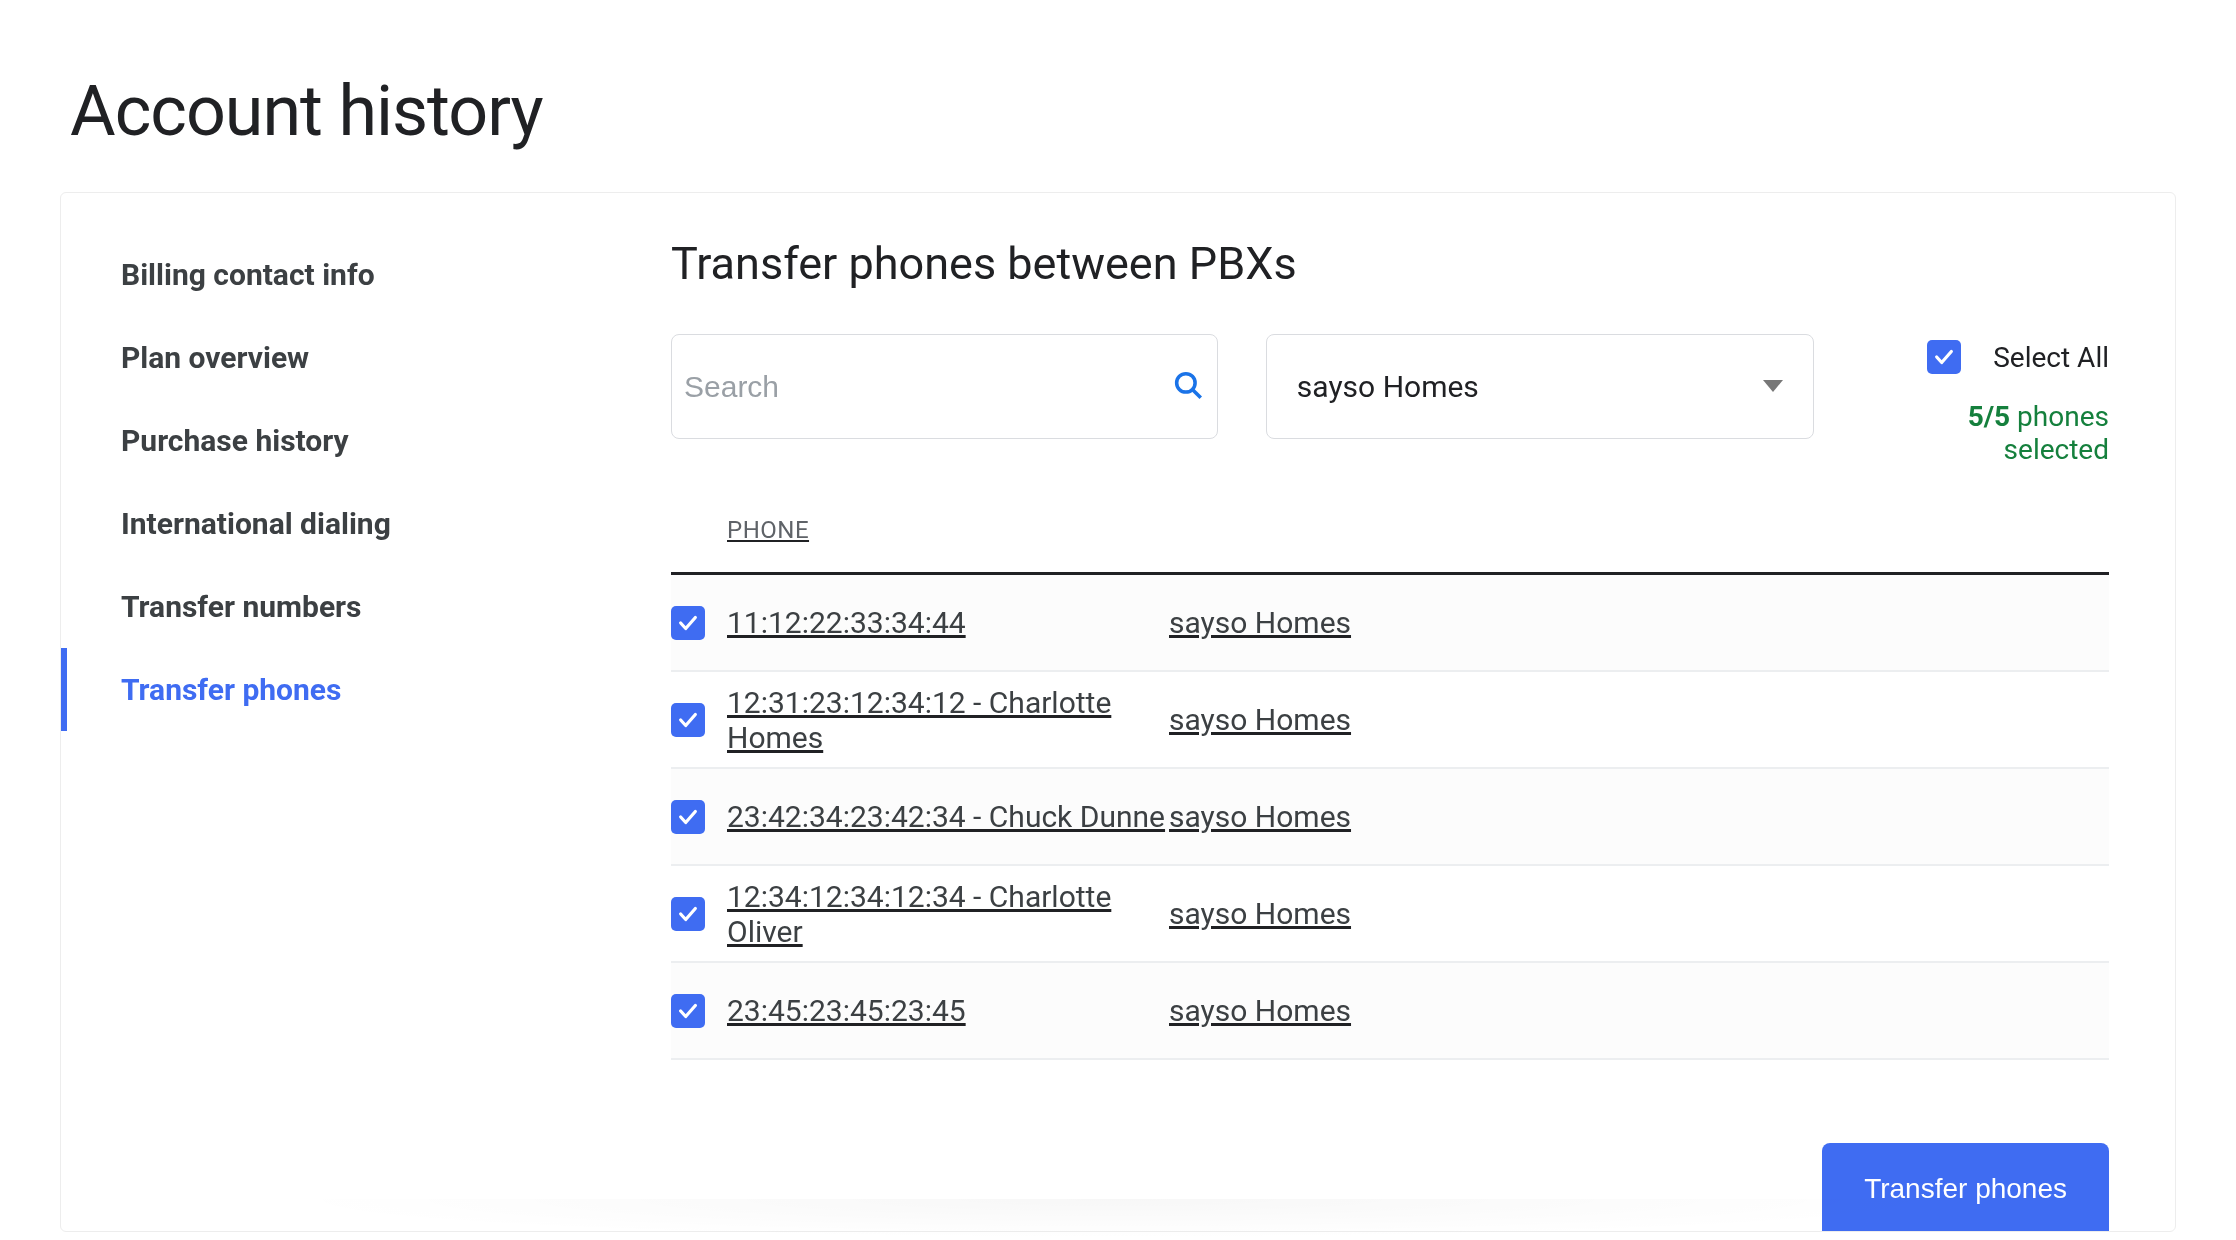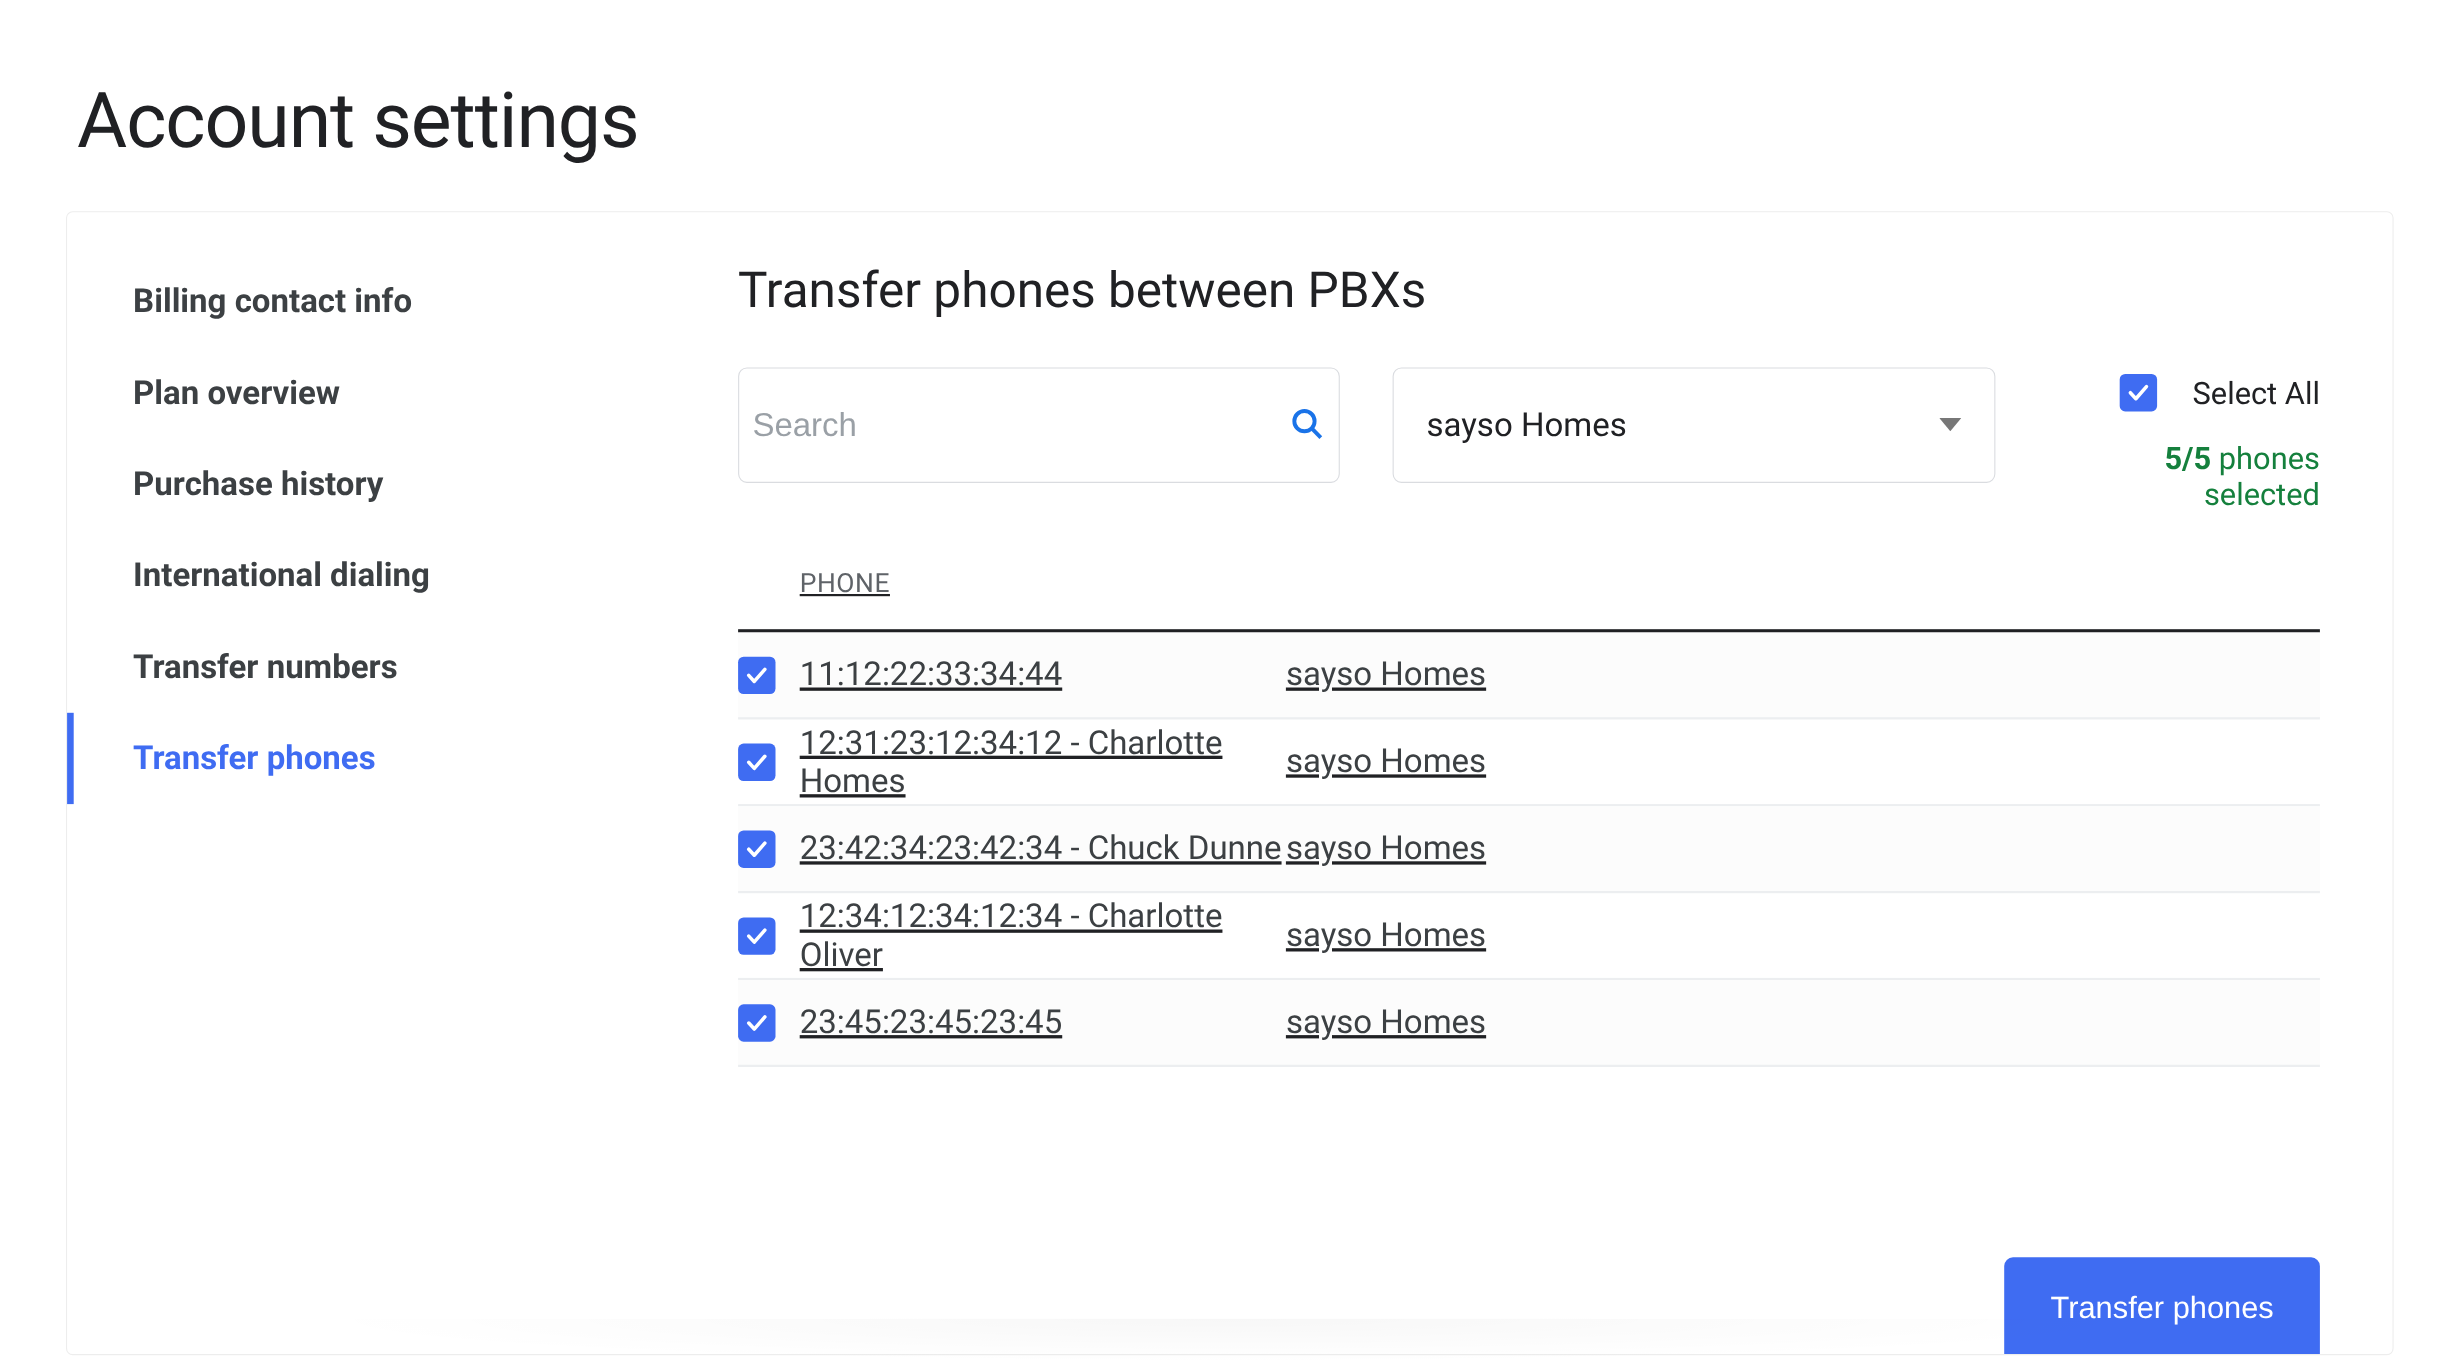--- a/index.html
+++ b/index.html
@@ -135,21 +135,21 @@
       padding: 0 0 28px 0;
       border-bottom: 3px solid #202124;
     }
     .col-check { width: 56px; }
     .col-phone { flex: 1; }
     .col-pbx { width: 940px; display: flex; align-items: center; gap: 8px; }
     .sort-arrow { color: #5f6368; }
     .trow {
       display: flex;
       align-items: center;
-      height: 79px;
+      height: 97px;
       border-bottom: 2px solid #eceef0;
       font-size: 30px;
       color: #3c4043;
     }
     .trow:nth-child(odd) { background: #fcfcfc; }
     .trow .col-check { display: flex; align-items: center; }
     .transfer-btn {
       position: absolute;
       right: 66px;
       bottom: 0;
@@ -168,21 +168,21 @@
       right: 200px;
       bottom: -8px;
       height: 40px;
       background: radial-gradient(ellipse at center top, rgba(0,0,0,0.03), transparent 70%);
       pointer-events: none;
     }
   </style>
 </head>
 <body>
 
-<h1 class="page-title">Account settings</h1>
+<h1 class="page-title">Account history</h1>
 
 <div class="panel">
 
   <nav class="sidebar" id="sidebar">
       <div class="sidebar-item">Billing contact info</div>
       <div class="sidebar-item">Plan overview</div>
       <div class="sidebar-item">Purchase history</div>
       <div class="sidebar-item">International dialing</div>
       <div class="sidebar-item">Transfer numbers</div>
       <div class="sidebar-item active">Transfer phones</div>

